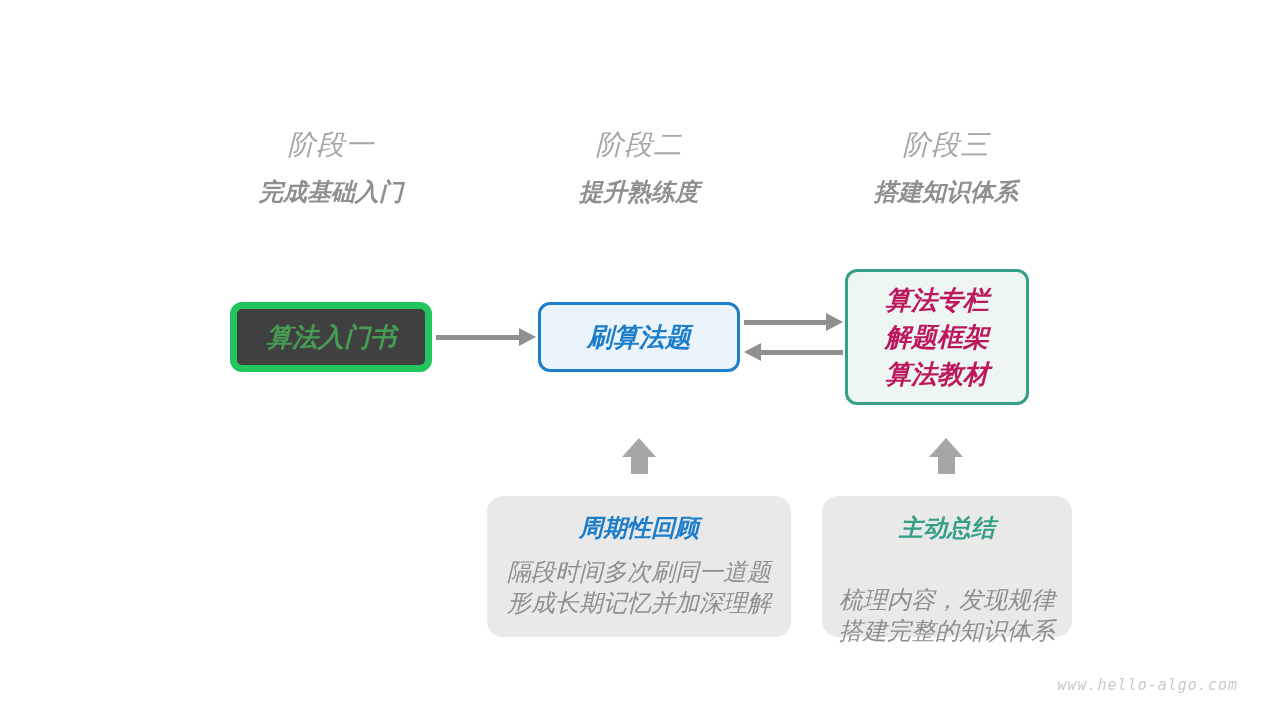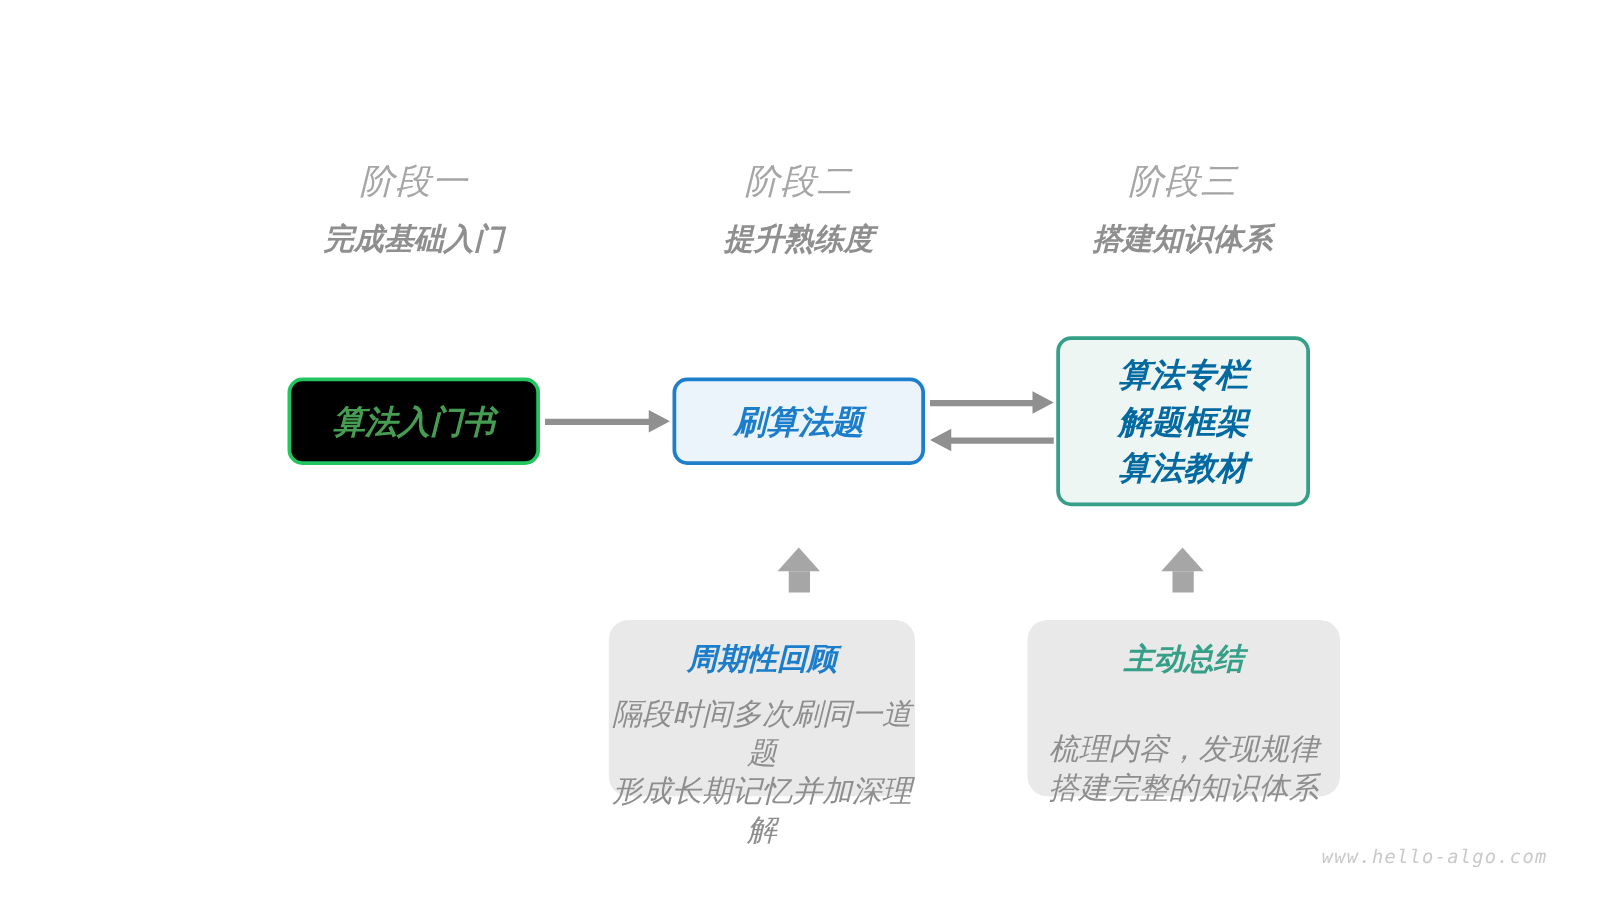--- a/index.html
+++ b/index.html
@@ -29,29 +29,29 @@
   .stage3-sub   { left: 796px; top: 178px; }
 
   
   .node {
     position: absolute; border-radius: 12px;
     display: flex; flex-direction: column; align-items: center; justify-content: center;
     font-weight: bold; font-size: 26px;
   }
   .node-intro {
     left: 230px; top: 302px; width: 202px; height: 70px;
-    border: 3px solid #22c55e; background: #000000; color: #469c52;
+    border: 7px solid #22c55e; background: #404040; color: #469c52;
   }
   .node-practice {
     left: 538px; top: 302px; width: 202px; height: 70px;
     border: 3px solid #1d7ecb; background: #ecf4fb; color: #1c7dcb;
   }
   .node-knowledge {
-    left: 845px; top: 269px; width: 203px; height: 136px;
-    border: 3px solid #359f88; background: #edf6f3; color: #0369a1;
+    left: 845px; top: 269px; width: 184px; height: 136px;
+    border: 3px solid #359f88; background: #edf6f3; color: #be185d;
   }
   .node-knowledge span { display: block; line-height: 37px; text-align: center; }
 
   
   .h-arrow { position: absolute; height: 18px; }
   .h-arrow .line {
     position: absolute; top: 6.5px; height: 5px; background: #909090;
   }
   .h-arrow .head { position: absolute; width: 0; height: 0; top: 0; }
   .h-arrow.to-right .line { left: 0; right: 14px; }
@@ -78,21 +78,21 @@
   .up-arrow .stem { width: 17px; height: 17px; margin: 0 auto; background: #a6a6a6; }
   .up-arrow-left  { left: 622px; top: 438px; }
   .up-arrow-right { left: 929px; top: 438px; }
 
   
   .callout {
     position: absolute; top: 496px; height: 141px; border-radius: 16px;
     background: #e9e9e9; display: flex; flex-direction: column; align-items: center;
     padding-top: 17px;
   }
-  .callout-left  { left: 487px; width: 245px; }
+  .callout-left  { left: 487px; width: 304px; }
   .callout-right { left: 822px; width: 250px; gap: 28px; }
   .callout .callout-title {
     font-size: 24px; line-height: 30px; font-weight: bold; margin-bottom: 13px;
     text-align: center;
   }
   .callout-left  .callout-title { color: #1c7dcb; }
   .callout-right .callout-title { color: #359f88; }
   .callout .callout-body {
     font-size: 24px; line-height: 31px; color: #8e8e8e; text-align: center;
   }

